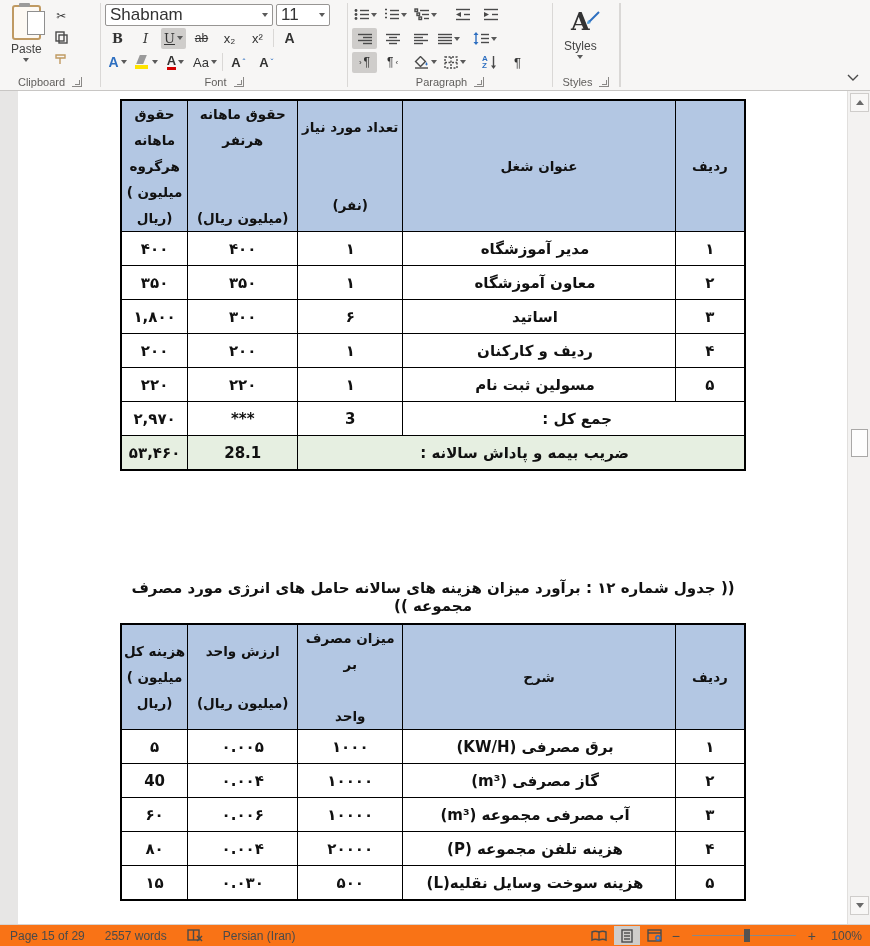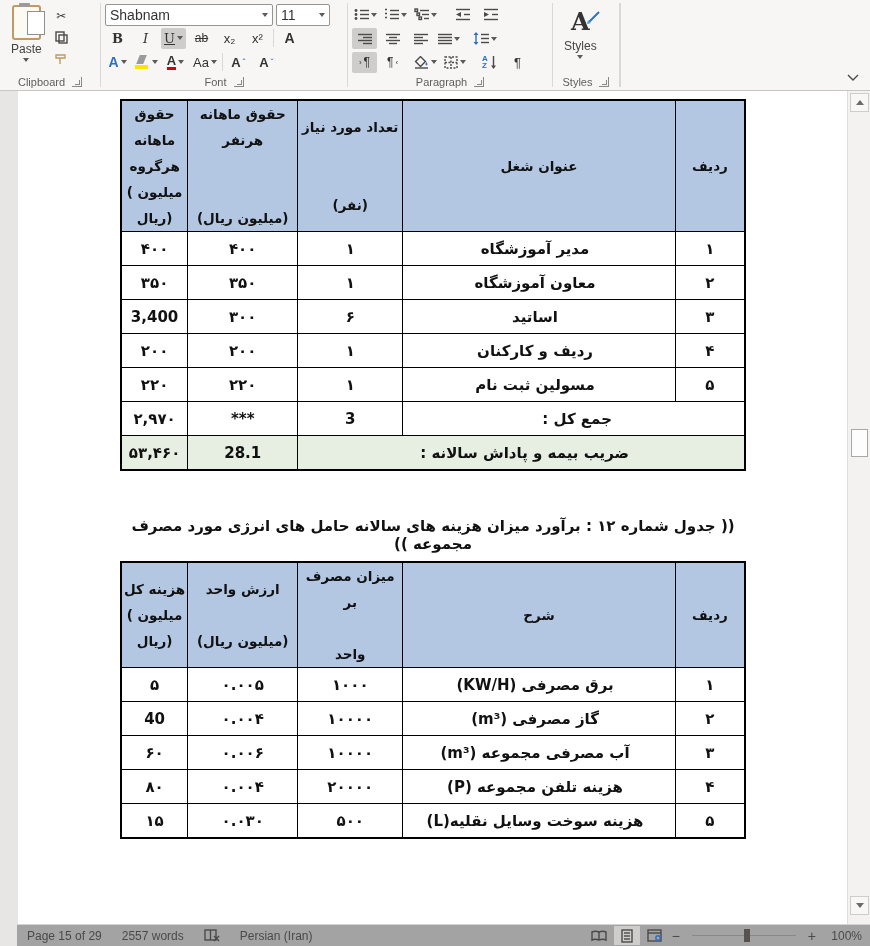--- a/index.html
+++ b/index.html
@@ -17,21 +17,21 @@
           border-right:1px solid #8a8886;border-bottom:1px solid #8a8886}
   .gdiv{width:1px;background:#dad8d6;margin:3px 0}
   .bigbtn{display:flex;flex-direction:column;align-items:center;justify-content:flex-start;
           padding:2px 7px;font-size:12px;color:#444;gap:2px}
   .cr{width:0;height:0;border-left:3px solid transparent;border-right:3px solid transparent;
       border-top:4px solid #5a5a5a;display:inline-block;flex:none}
   .sbtn{min-width:21px;height:21px;display:flex;align-items:center;justify-content:center;
         font-size:13px;color:#333;gap:2px;padding:0 2px;border-radius:2px}
   .sel{background:#cfcdcb}
   .combo{display:flex;align-items:center;justify-content:space-between;border:1px solid #979593;
-         background:#fff;height:20px;font-size:14px;color:#333;padding:0 4px;border-radius:2px}
+         background:#fff;height:20px;font-size:17px;color:#333;padding:0 4px;border-radius:2px}
   .frow{display:flex;align-items:center;gap:3px;height:24px}
   .serif{font-family:"DejaVu Serif",serif}
   .bB{font-weight:bold}
   .iI{font-style:italic}
   .uU{text-decoration:underline}
   .ab{text-decoration:line-through;font-size:12px}
   .fxA{color:#2e6fc0;font-weight:bold;font-size:14px}
   .colA{border-bottom:3px solid #d40000;line-height:13px;font-size:13px;font-weight:bold}
   .growA{color:#333;font-size:13px;font-weight:bold;position:relative}
   .clearA{color:#333;font-weight:bold;font-size:14px;position:relative}
@@ -48,21 +48,21 @@
   .ico .blu{stroke:#2e6fc0}
   .sortbox{display:flex;flex-direction:column;font-size:8px;line-height:7px;font-weight:bold;color:#2e6fc0}
   .magbox{width:32px;height:32px;border:1px solid #c8c6c4;background:#fff;display:flex;align-items:center;justify-content:center}
   #collapse{position:absolute;right:10px;bottom:8px}
 
   
   #page{position:absolute;left:18px;right:22px;top:91px;bottom:21px;background:#fff;overflow:hidden}
   .doc-title{width:624px;margin:0 auto;text-align:center;direction:rtl;
              font-family:"DejaVu Sans",sans-serif;font-weight:bold;font-size:15px;color:#111}
   #title1{padding-top:42px}
-  #title2{padding-top:46px}
+  #title2{padding-top:108px}
   table.doc{border-collapse:collapse;direction:rtl;margin:8px auto 0 auto;table-layout:fixed;width:626px;
             font-family:"DejaVu Sans",sans-serif;font-weight:bold;color:#111;border:2px solid #000}
   table.doc td,table.doc th{border:1px solid #000;overflow:hidden}
   table.doc th{background:#b3c7e3;font-size:13.5px;line-height:26px;white-space:pre-line;
                text-align:center;vertical-align:middle;padding:0 2px;font-weight:bold}
   table.doc td{font-size:15px;height:31px;text-align:center;vertical-align:middle}
   td.ttl{text-align:right;padding-right:9px;font-size:15px}
   td.lft{text-align:left;padding-left:8px;direction:rtl}
   tr.green td{background:#e6efe1}
   #t1 th{height:130px}
@@ -73,21 +73,21 @@
   #vscroll{position:absolute;right:0;top:91px;bottom:21px;width:22px;background:#f3f2f1;border-left:1px solid #e1dfdd}
   .sarrow{position:absolute;left:2px;width:17px;height:17px;background:#f8f7f6;border:1px solid #cfcdcb;
           display:flex;align-items:center;justify-content:center}
   #sarr-up{top:2px}
   #sarr-dn{bottom:10px}
   .tri-up{width:0;height:0;border-left:4px solid transparent;border-right:4px solid transparent;border-bottom:5px solid #6a6a6a}
   .tri-dn{width:0;height:0;border-left:4px solid transparent;border-right:4px solid transparent;border-top:5px solid #6a6a6a}
   #sthumb{position:absolute;left:3px;top:338px;width:15px;height:26px;background:#fdfdfd;border:1px solid #a9a8a7}
 
   
-  #statusbar{position:absolute;left:17px;right:0;bottom:0;height:21px;background:#a3a3a3;border-top:1px solid #d6d4d2;
+  #statusbar{position:absolute;left:0;right:0;bottom:0;height:21px;background:#f97316;border-top:1px solid #d6d4d2;
              display:flex;align-items:center;font-size:12px;color:#4a4a4a}
   #statusbar .sitem{padding:0 10px;display:flex;align-items:center;gap:4px}
   #sb-right{margin-left:auto;display:flex;align-items:center;gap:2px;padding-right:8px}
   .viewbtn{width:26px;height:19px;display:flex;align-items:center;justify-content:center}
   .zoomtrack{width:104px;height:1px;background:#8a8886;position:relative;margin:0 8px}
   .zoomthumb{position:absolute;left:52px;top:-6px;width:6px;height:13px;background:#55524f}
   .zsign{font-size:14px;color:#4a4a4a;padding:0 2px}
   #zoomlabel{width:42px;text-align:right}
 </style>
 </head>
@@ -400,21 +400,21 @@
       <td class="ttl">معاون آموزشگاه</td>
       <td>۱</td>
       <td>۳۵۰</td>
       <td>۳۵۰</td>
     </tr>
     <tr>
       <td>۳</td>
       <td class="ttl">اساتید</td>
       <td>۶</td>
       <td>۳۰۰</td>
-      <td>3,400</td>
+      <td>۱,۸۰۰</td>
     </tr>
     <tr>
       <td>۴</td>
       <td class="ttl">ردیف و کارکنان</td>
       <td>۱</td>
       <td>۲۰۰</td>
       <td>۲۰۰</td>
     </tr>
     <tr>
       <td>۵</td>

